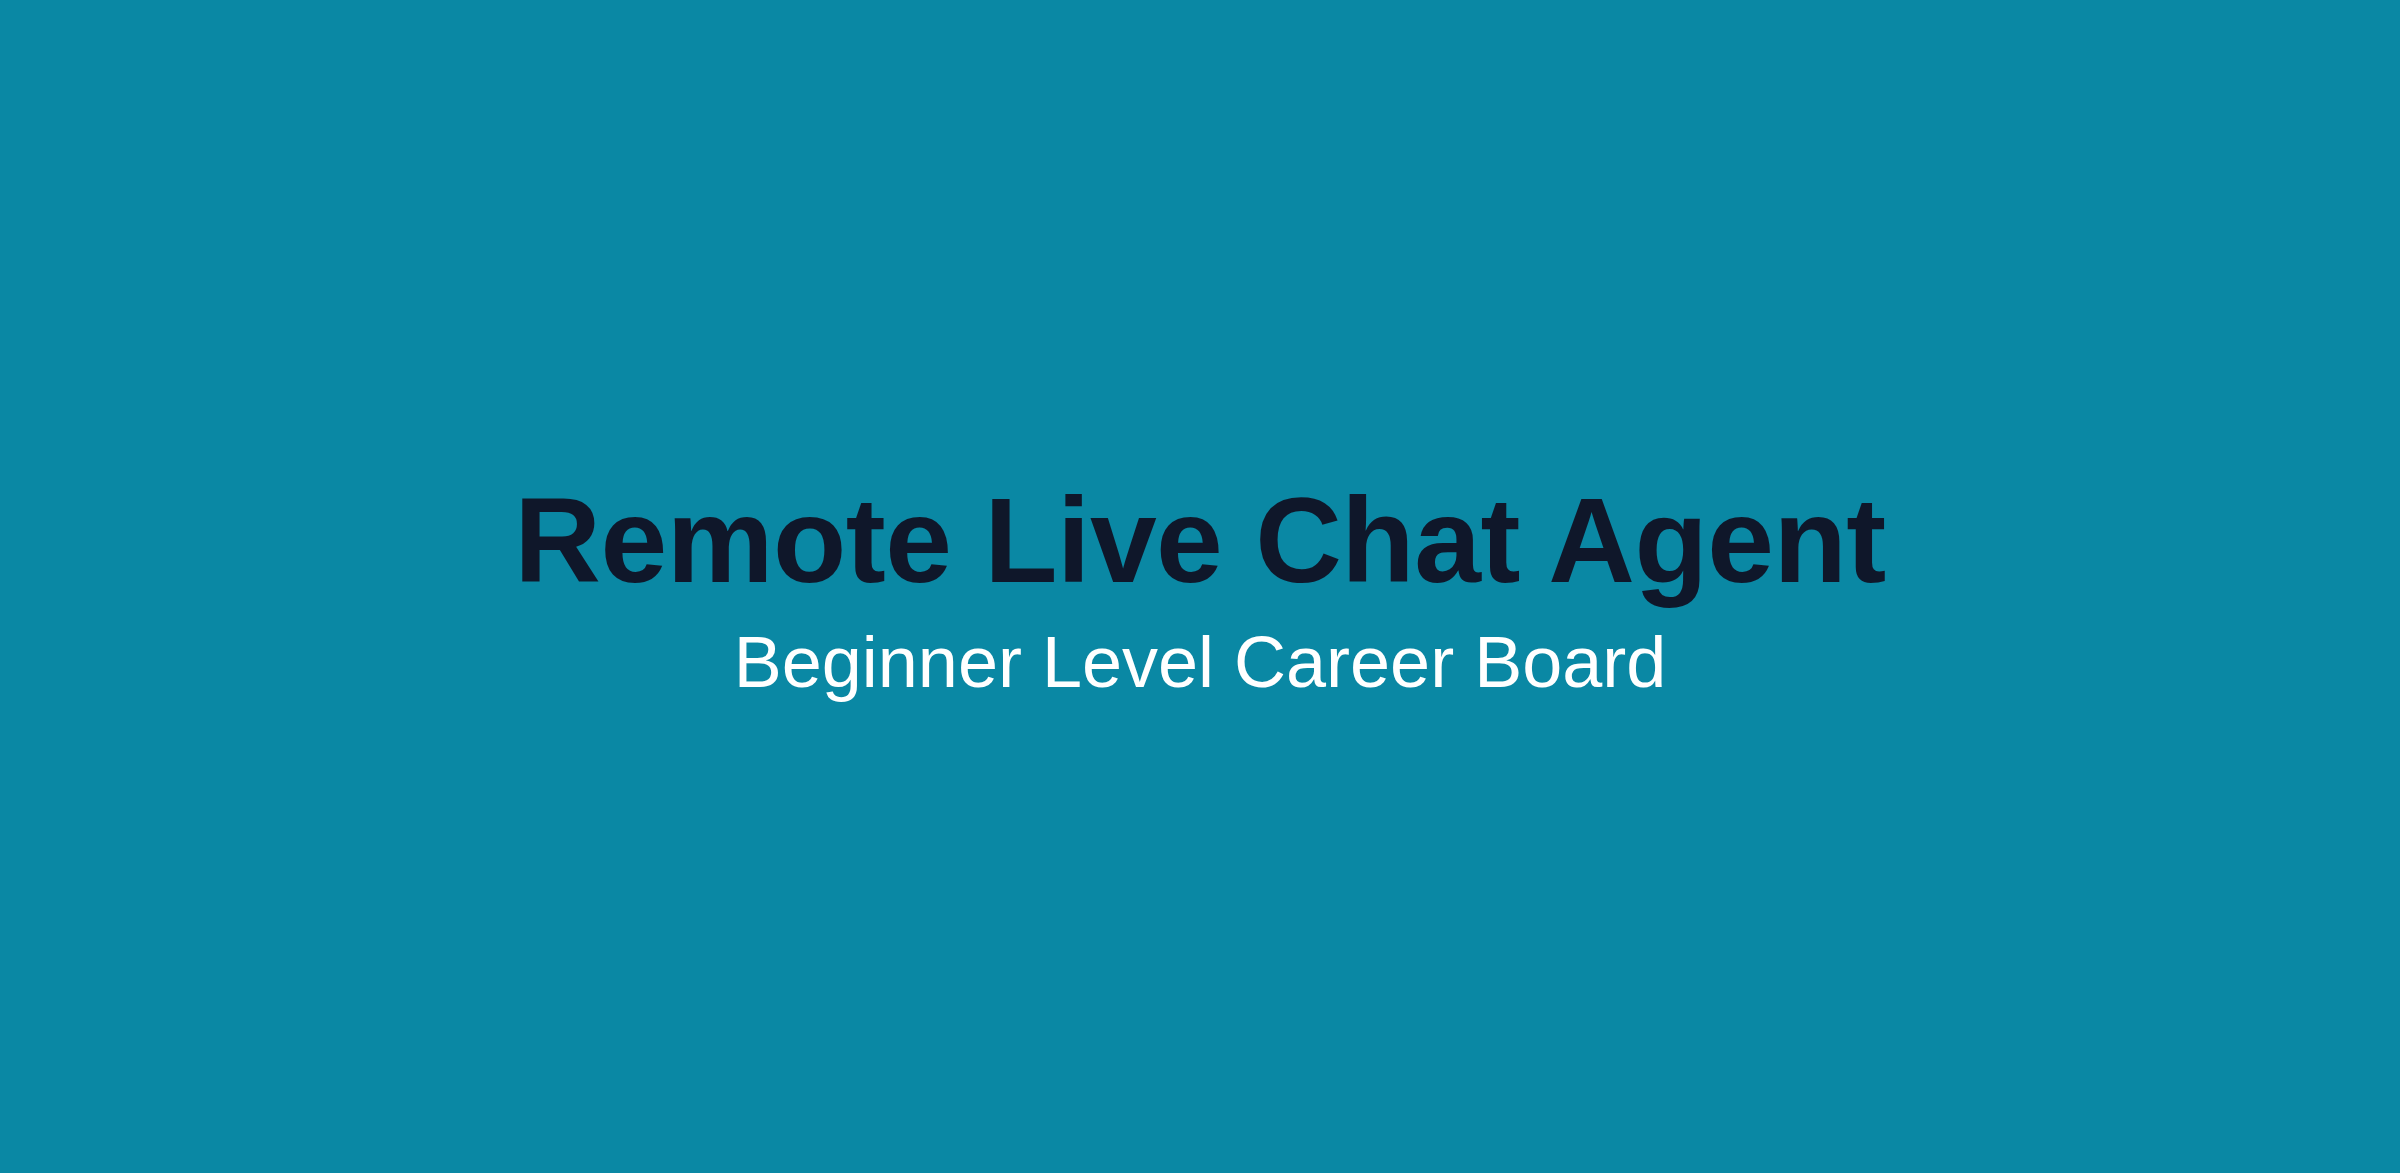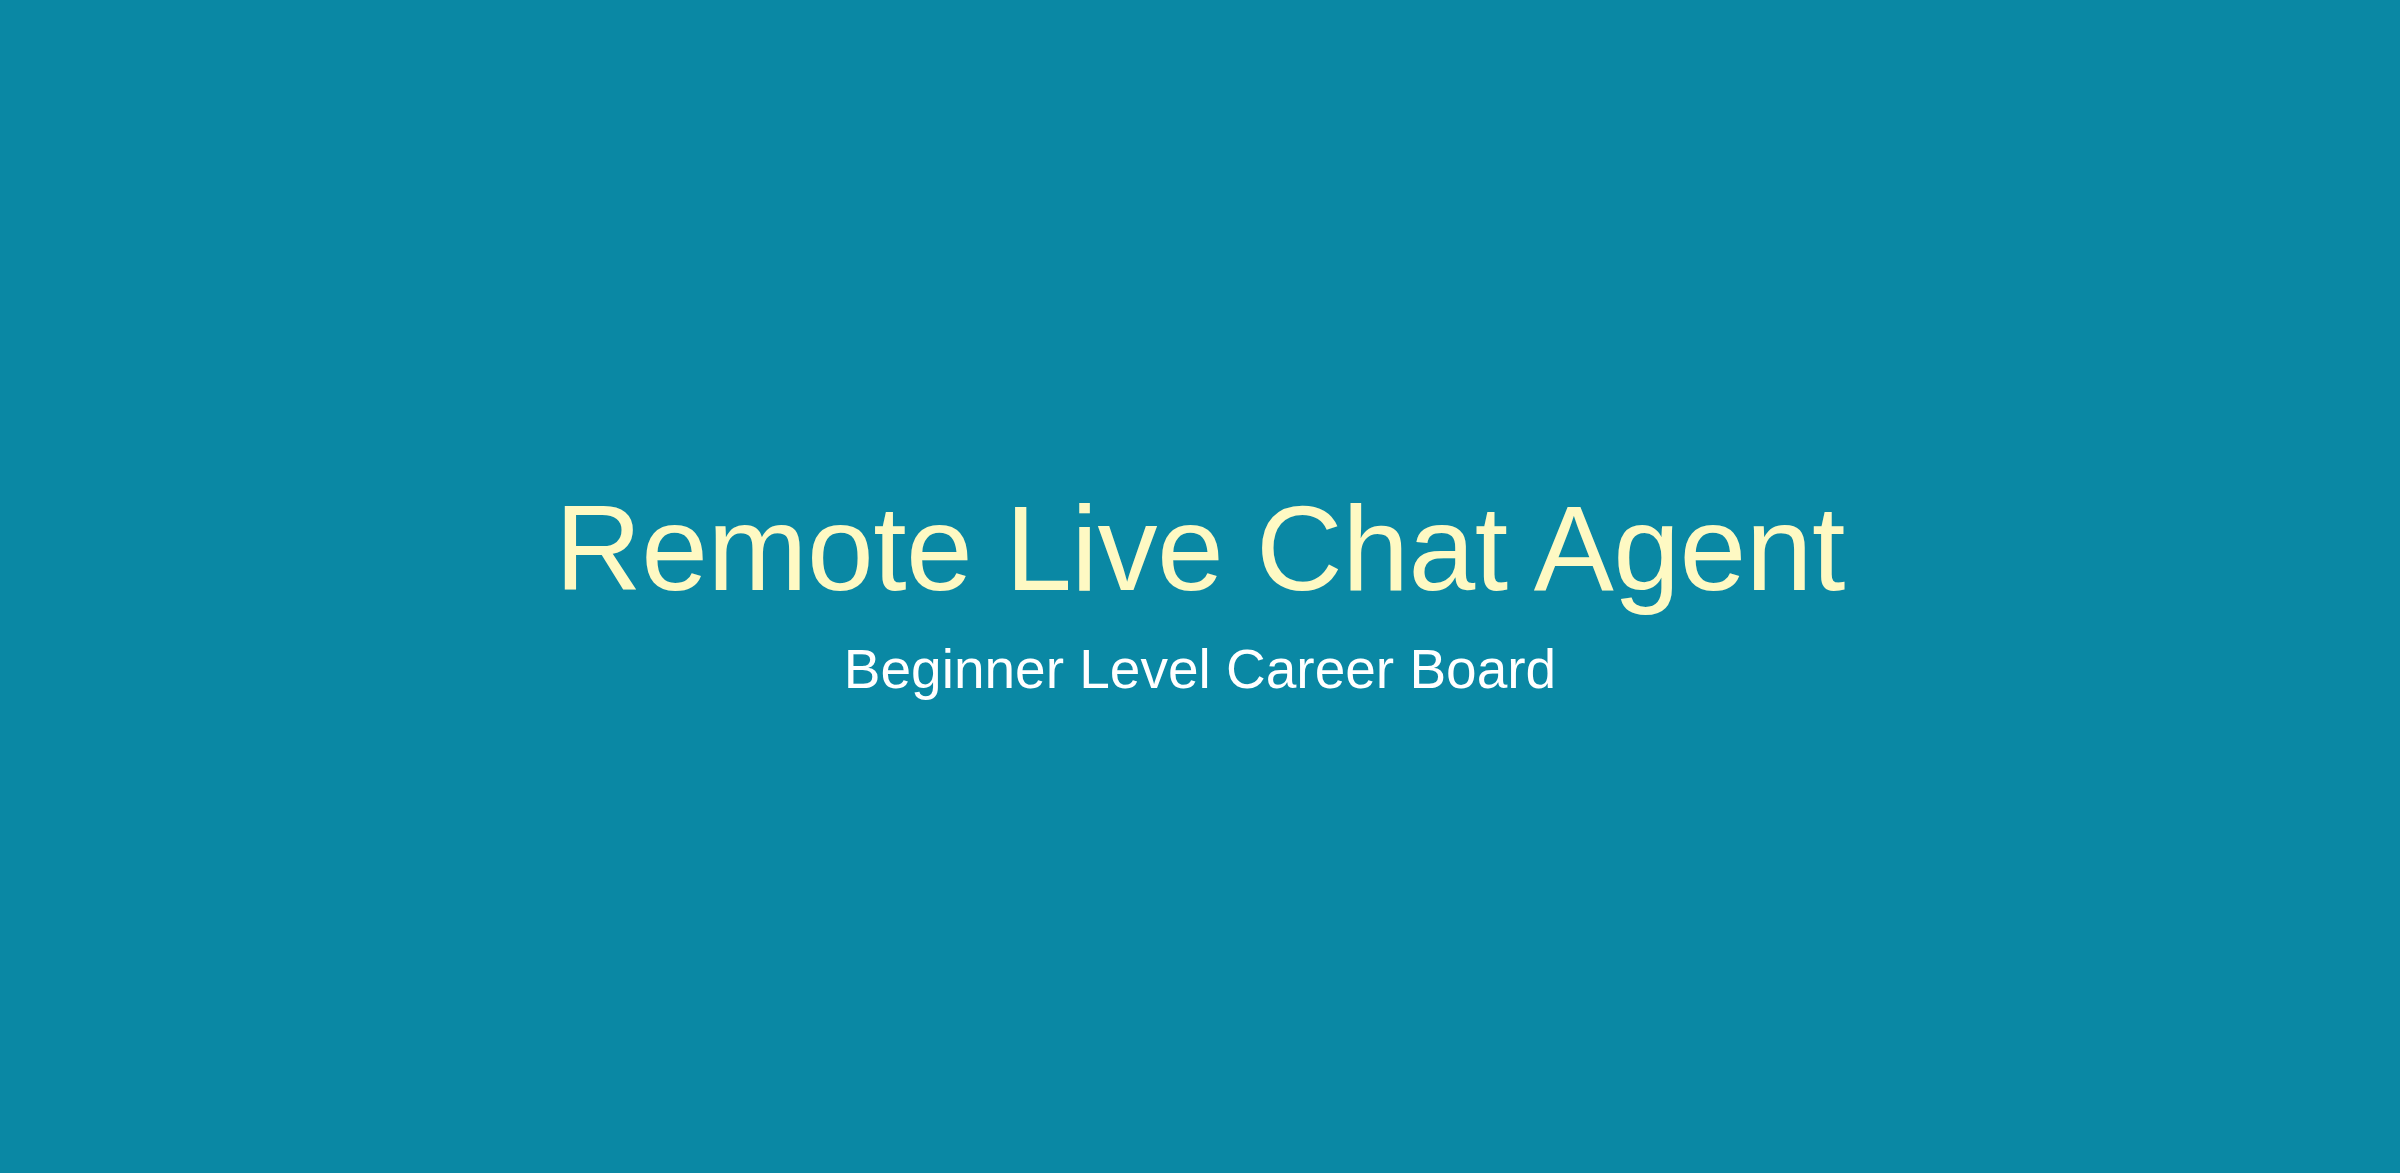--- a/index.html
+++ b/index.html
@@ -37,37 +37,37 @@
     width: 100%;
     display: flex;
     flex-direction: column;
     align-items: center;
     justify-content: center;
     transform: translateY(2px);
   }
 
   .banner-title {
     display: block;
-    margin: 8px;
+    margin: 0;
     padding: 0;
-    color: #fef9c3;
+    color: #0f172a;
     font-size: 120px;
-    font-weight: 400;
+    font-weight: 700;
     line-height: 1.0;
     letter-spacing: -0.5px;
     white-space: nowrap;
   }
 
   .banner-subtitle {
     display: block;
     margin: 0;
     padding: 0;
     margin-top: 26px;
     color: #ffffff;
-    font-size: 55px;
+    font-size: 72px;
     font-weight: 400;
     line-height: 1.0;
     letter-spacing: 0px;
     white-space: nowrap;
   }
 </style>
 </head>
 <body>
 
 <div class="banner">

